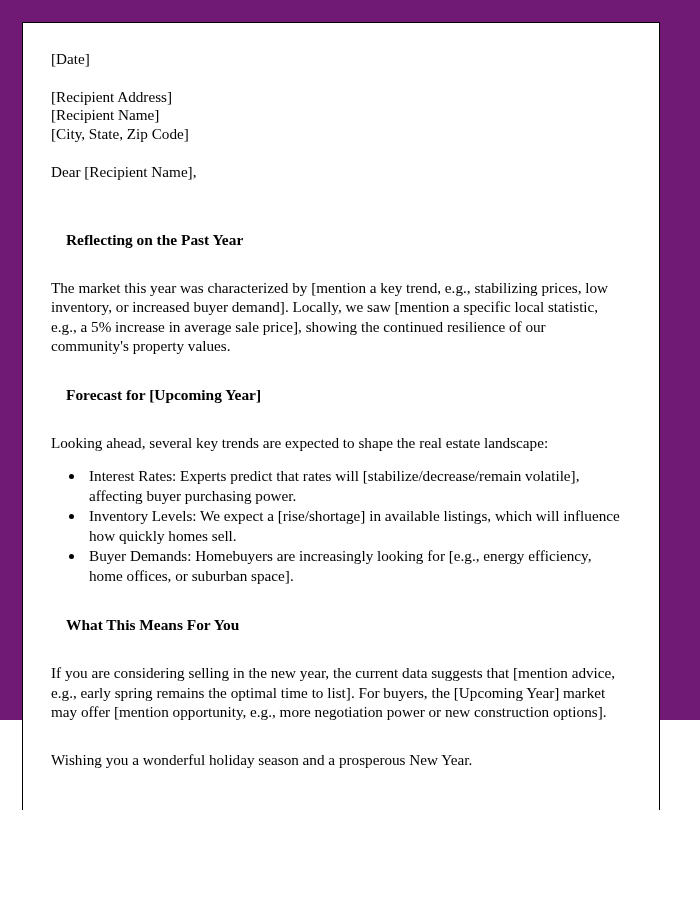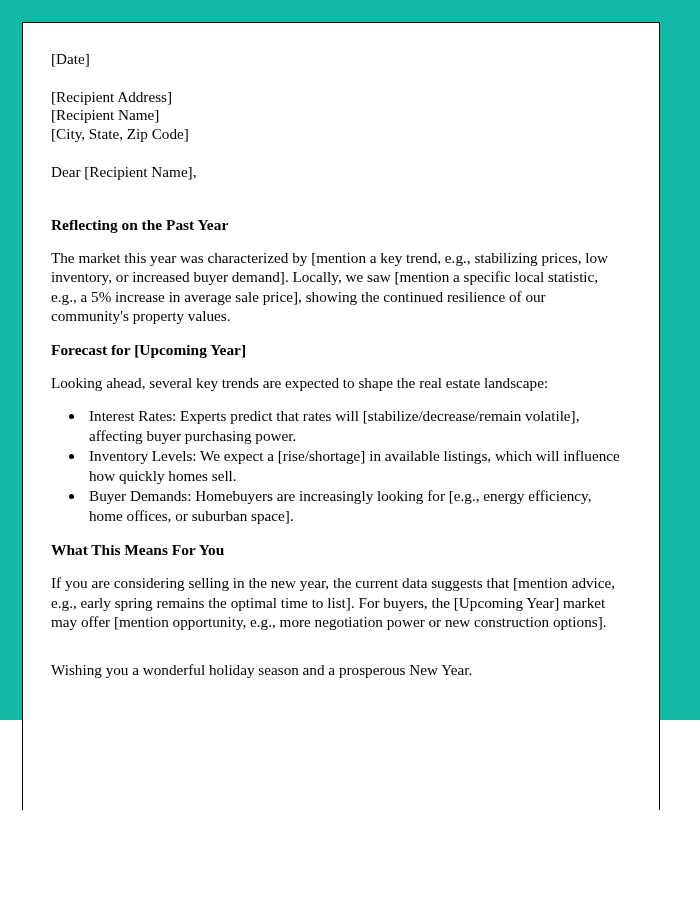--- a/index.html
+++ b/index.html
@@ -11,21 +11,21 @@
     width: 700px;
     height: 900px;
     font-family: "Liberation Serif", "DejaVu Serif", serif;
     color: #000000;
     overflow: hidden;
   }
   .page {
     position: relative;
     width: 700px;
     height: 720px;
-    background: #14b8a6;
+    background: #701a75;
   }
   
   .sheet {
     position: absolute;
     left: 22px;
     top: 22px;
     width: 638px;
     height: 788px;
     border: 1px solid #000000;
     border-bottom: none;
@@ -40,21 +40,21 @@
   .gap-lg { height: 19px; }
   .gap-md { height: 14px; }
 
   p.para {
     margin: 0;
     font-size: 15.2px;
     line-height: 19.5px;
     text-align: left;
   }
   h2.heading {
-    margin: 0;
+    margin: 15px;
     font-size: 15.4px;
     line-height: 19px;
     font-weight: bold;
   }
   ul.bullets {
     margin: 0;
     padding-left: 34px;
     list-style: disc;
   }
   ul.bullets li {

